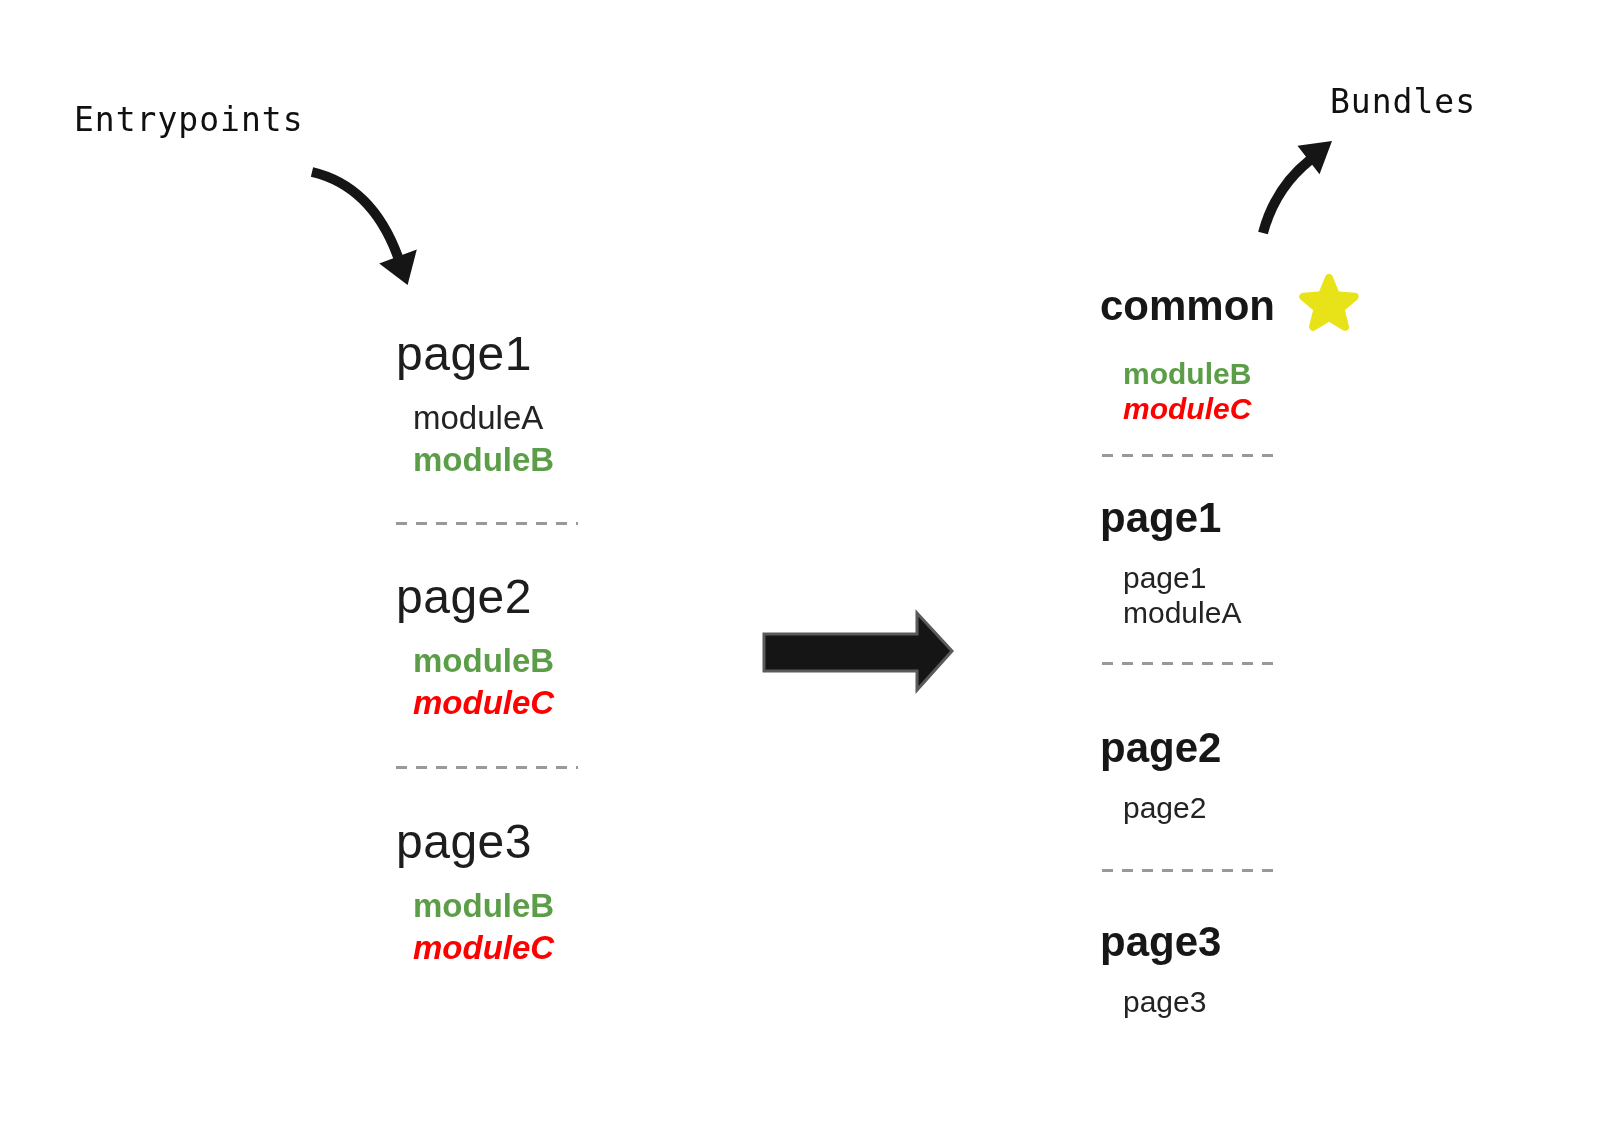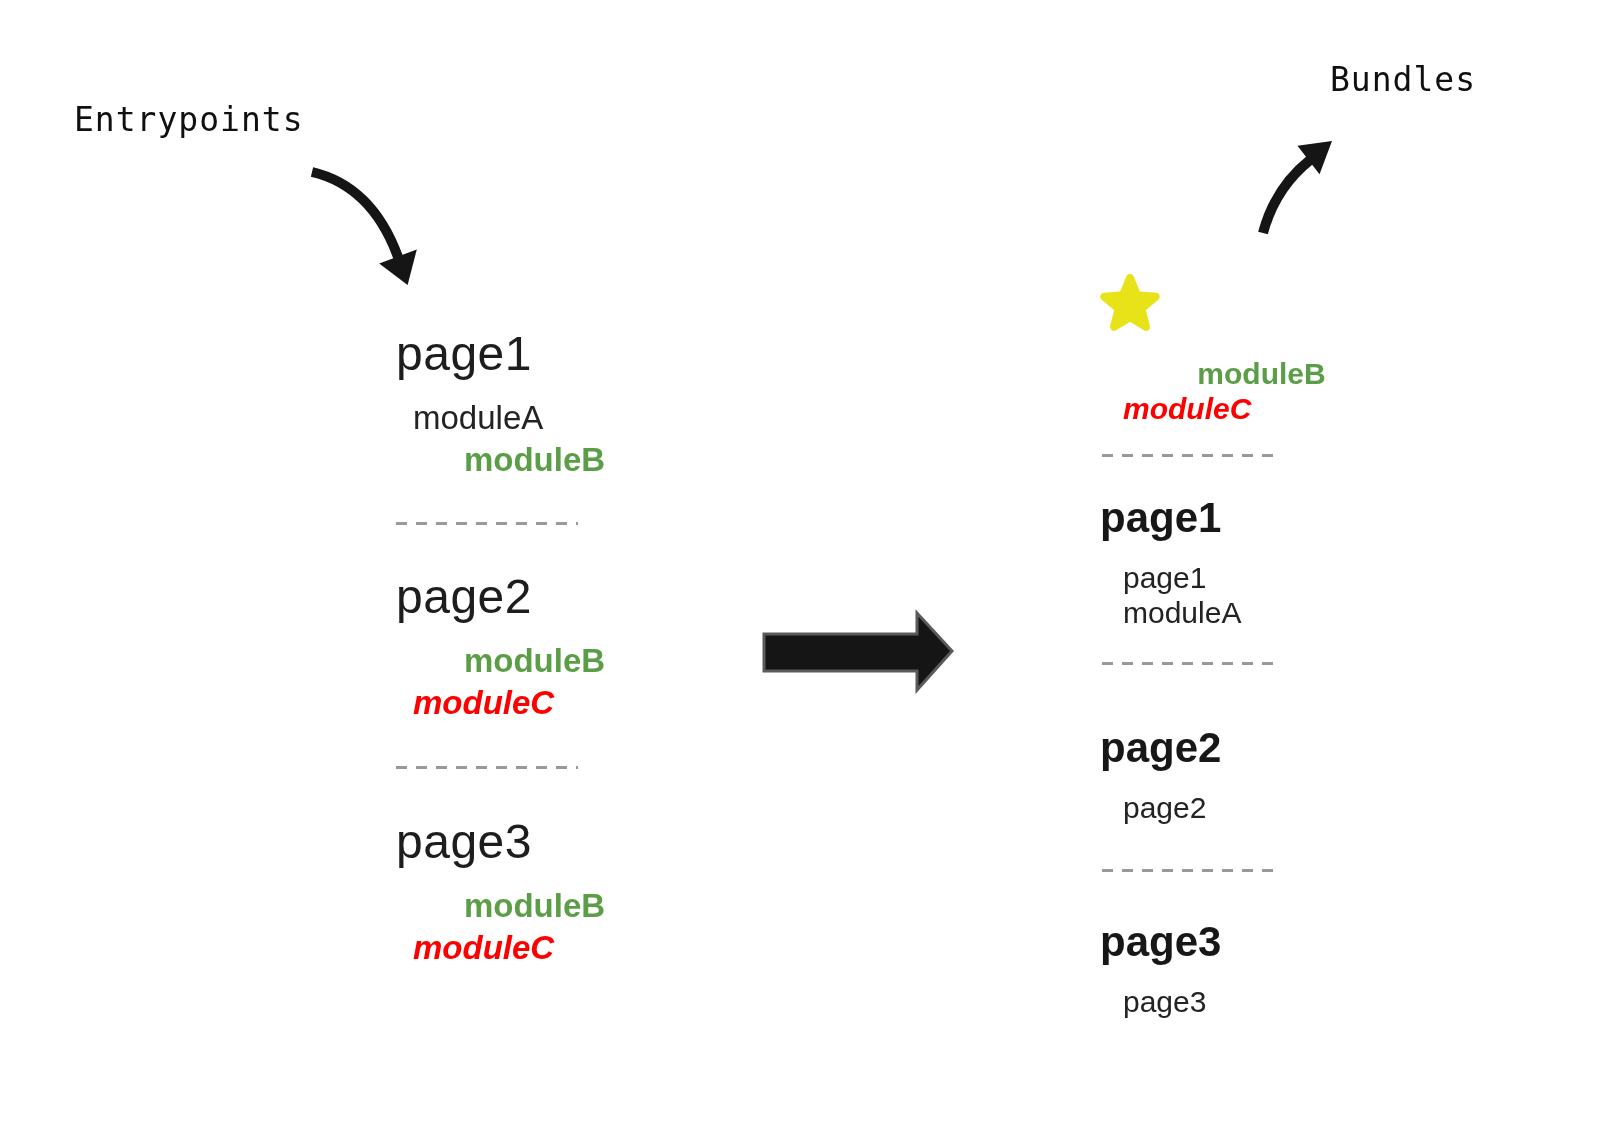--- a/index.html
+++ b/index.html
@@ -3,42 +3,42 @@
 <meta charset="utf-8">
 <style>
   html,body{margin:0;padding:0;background:#ffffff;}
   .stage{position:relative;width:1600px;height:1138px;background:#ffffff;overflow:hidden;
          font-family:"Liberation Sans",sans-serif;color:var(--ink,#1c1c1c);}
 
   
   .mono-label{position:absolute;font-family:"DejaVu Sans Mono",monospace;
               font-size:33px;letter-spacing:1px;color:#101010;white-space:nowrap;}
   #entry-label{left:74px;top:100px;}
-  #bundles-label{left:1330px;top:60px;}
+  #bundles-label{left:1330px;top:82px;}
 
   
   .arrow-svg{position:absolute;}
   #entry-arrow{left:300px;top:160px;}
   #bundles-arrow{left:1233px;top:128px;}
   #transform-arrow{left:748px;top:598px;}
 
   
   .esec{position:absolute;left:396px;width:260px;}
   .eh{font-size:48px;font-weight:400;line-height:52px;color:#1d1d1d;letter-spacing:0.5px;}
   .emods{margin:17px 0 0 17px;}
   .emod{font-size:33px;line-height:42px;color:#232323;}
 
   
   .bsec{position:absolute;left:1100px;width:300px;}
   .bh{font-size:42px;font-weight:700;line-height:48px;color:#171717;display:flex;align-items:center;gap:24px;}
   .bmods{margin:18px 0 0 23px;}
   .bmod{font-size:30px;line-height:35px;color:#232323;}
 
   .bold{font-weight:700;}
-  .green{color:var(--green,#5b9e47);text-align:center;}
+  .green{color:var(--green,#5b9e47);}
   .red{color:var(--red,#fe0000);font-style:italic;}
 
   
   .divider{position:absolute;height:3px;
            background:repeating-linear-gradient(to right,var(--dash,#999) 0 11px,transparent 11px 20px);}
   .divider.l{left:396px;width:182px;}
   .divider.r{left:1102px;width:180px;}
   #div-l1{top:522px;} #div-l2{top:766px;}
   #div-r1{top:454px;} #div-r2{top:662px;} #div-r3{top:869px;}
 
@@ -87,20 +87,21 @@
   <div class="esec" style="top:816px">
     <div class="eh">page3</div>
     <div class="emods">
       <div class="emod green bold">moduleB</div>
       <div class="emod red bold">moduleC</div>
     </div>
   </div>
 
   <div class="bsec" style="top:274px">
     <div class="bh">
+      <span>common</span>
       <svg class="star" width="60" height="64" viewBox="0 0 60 64">
         <path d="M30 6 L37.1 23.3 L55.7 24.7 L41.4 36.7 L45.9 54.8 L30 45 L14.1 54.8 L18.6 36.7 L4.3 24.7 L22.9 23.3 Z" fill="var(--yellow,#e8e218)" stroke="var(--yellow,#e8e218)" stroke-width="8" stroke-linejoin="round"></path>
       </svg>
     </div>
     <div class="bmods">
       <div class="bmod green bold">moduleB</div>
       <div class="bmod red bold">moduleC</div>
     </div>
   </div>
   <div id="div-r1" class="divider r"></div>

